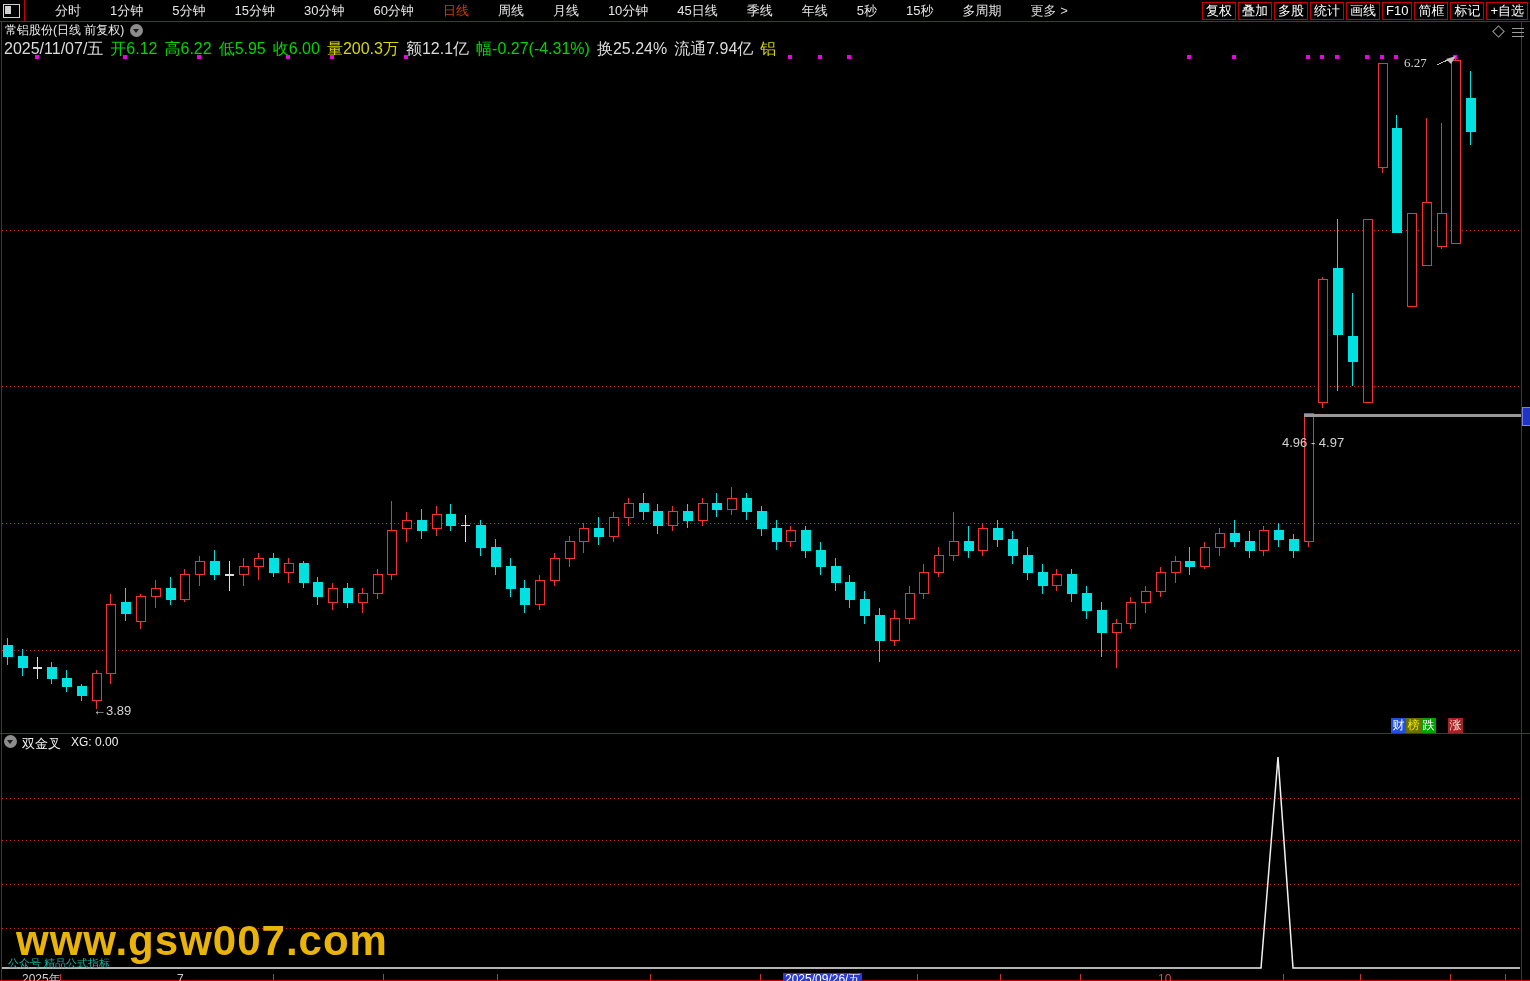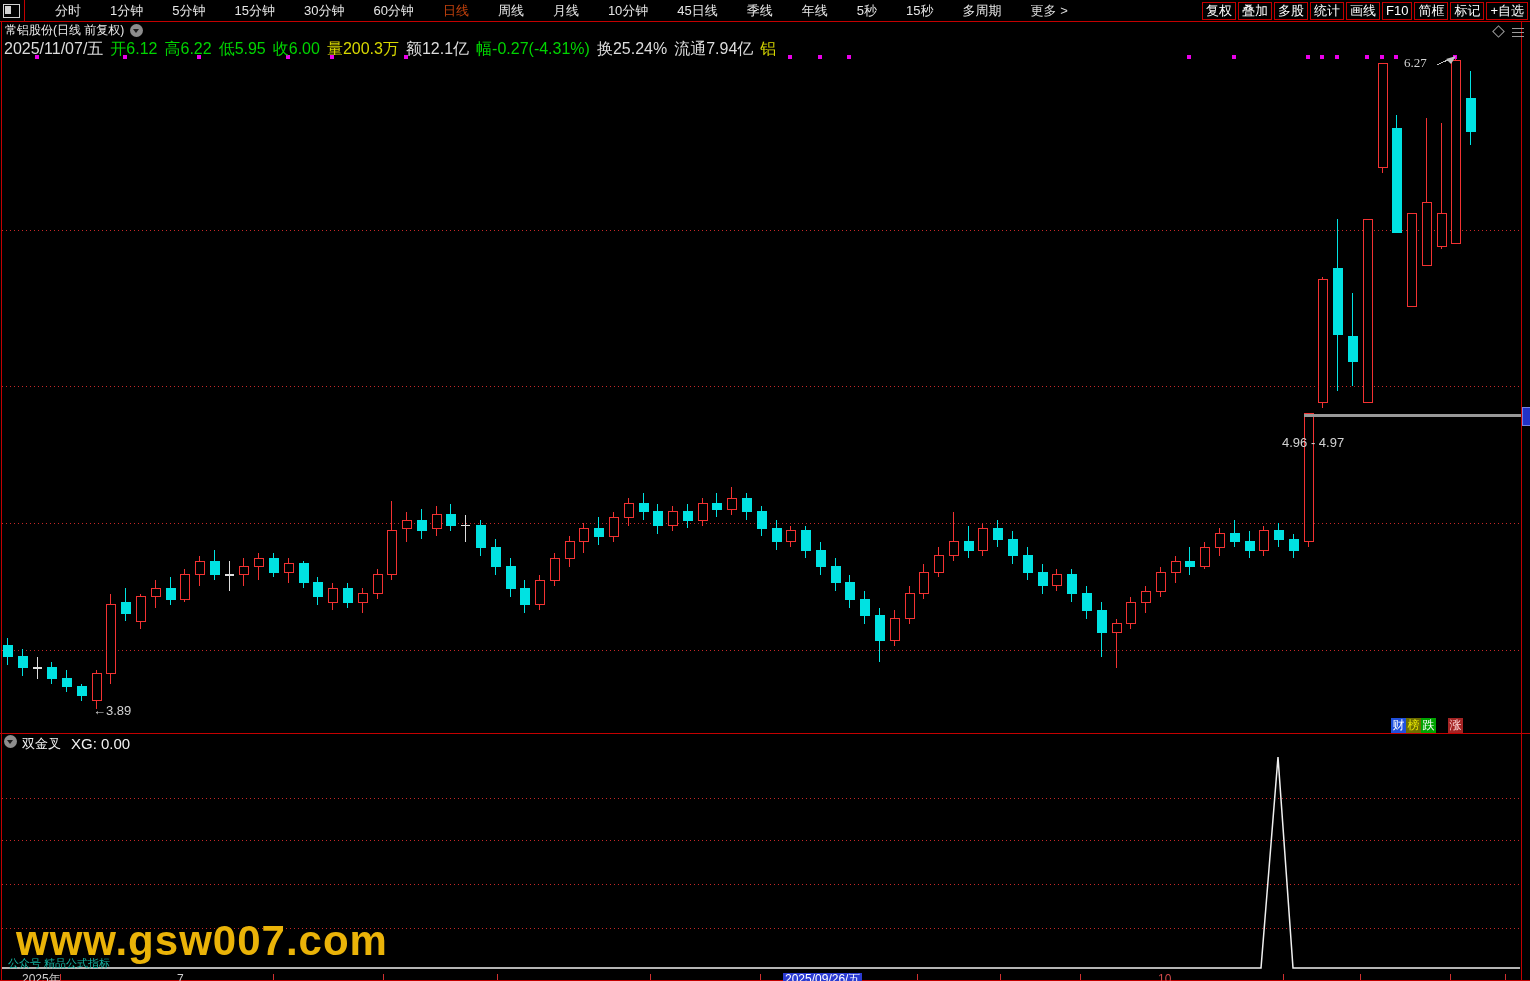--- a/index.html
+++ b/index.html
@@ -33,21 +33,21 @@
   
   .ann{position:absolute;color:#d2d2d2;font-size:13px;z-index:3;white-space:nowrap;}
   .blue-tag{position:absolute;left:1522px;top:407px;width:7px;height:17px;background:#2233c8;
             border:1px solid #7583e2;z-index:3;}
   
   .quick{position:absolute;top:718px;left:1391px;display:flex;height:15px;z-index:4;}
   .qb{width:15px;text-align:center;font-size:12px;line-height:15px;}
   
   .ind-header{position:absolute;top:735px;left:4px;display:flex;z-index:4;}
   .ind-name{color:#f0f0f0;font-size:13px;margin-left:5px;}
-  .ind-val{color:#f0f0f0;font-size:15px;margin-left:10px;}
+  .ind-val{color:#f0f0f0;font-size:12px;margin-left:10px;}
   
   .watermark{position:absolute;top:920px;left:16px;font-size:42px;font-weight:bold;color:#eab308;
              letter-spacing:1px;line-height:1;z-index:6;}
   .pubtag{position:absolute;top:956px;left:8px;font-size:11px;color:#14b8a6;z-index:6;white-space:nowrap;}
   
   .axis-label{position:absolute;top:973px;font-size:12px;color:#cfcfcf;white-space:nowrap;z-index:4;line-height:12px;}
   .axis-label.hl{background:#2a3ad0;color:#ffffff;padding:0 2px;}
 </style>
 </head>
 <body>

